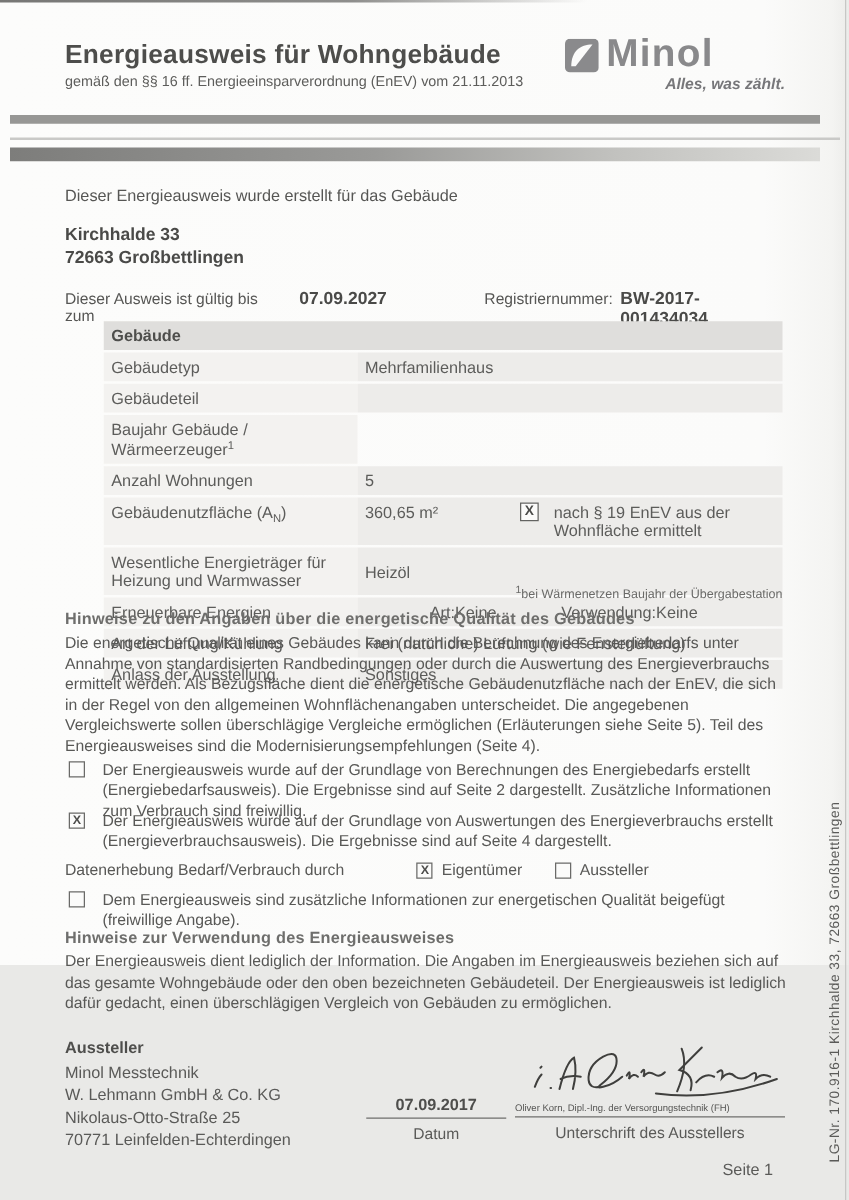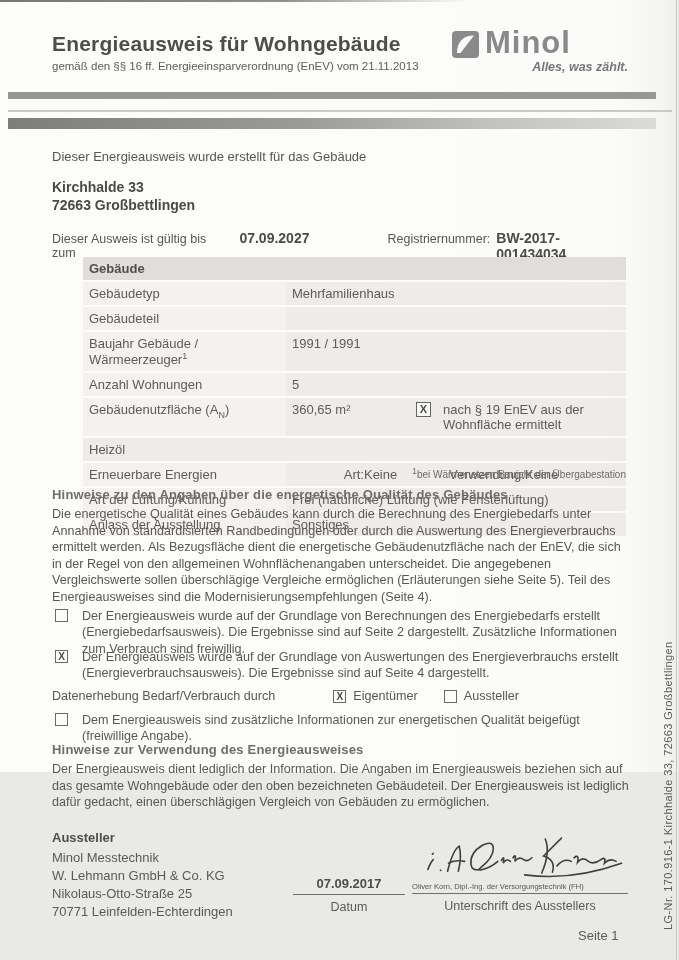--- a/index.html
+++ b/index.html
@@ -135,38 +135,38 @@
         <div class="tvalue">Mehrfamilienhaus</div>
       </div>
 
     <div class="trow">
         <div class="tlabel">Gebäudeteil</div>
         <div class="tvalue"></div>
       </div>
 
     <div class="trow">
       <div class="tlabel"><span>Baujahr Gebäude / Wärmeerzeuger</span><sup class="fn">1</sup></div>
-      <div class="tvalue">1991 / 1991</div>
     </div>
 
     <div class="trow">
         <div class="tlabel">Anzahl Wohnungen</div>
         <div class="tvalue">5</div>
       </div>
 
     <div class="trow">
       <div class="tlabel"><span>Gebäudenutzfläche (A</span><sub class="sb">N</sub><span>)</span></div>
       <div class="tvalue">
         <span class="tv-fixed">360,65 m²</span>
         <span class="cbox">X</span>
         <span class="tnote">nach § 19 EnEV aus der Wohnfläche ermittelt</span>
       </div>
     </div>
 
     <div class="trow">
+        <div class="tlabel" style="width:179px;padding-right:18px;">Wesentliche Energieträger für Heizung und Warmwasser</div>
         <div class="tvalue" style="align-items:center;">Heizöl</div>
       </div>
 
     <div class="trow">
       <div class="tlabel">Erneuerbare Energien</div>
       <div class="tvalue">
         <span class="tv-fixed2">Art:Keine</span>
         <span>Verwendung:Keine</span>
       </div>
     </div>

